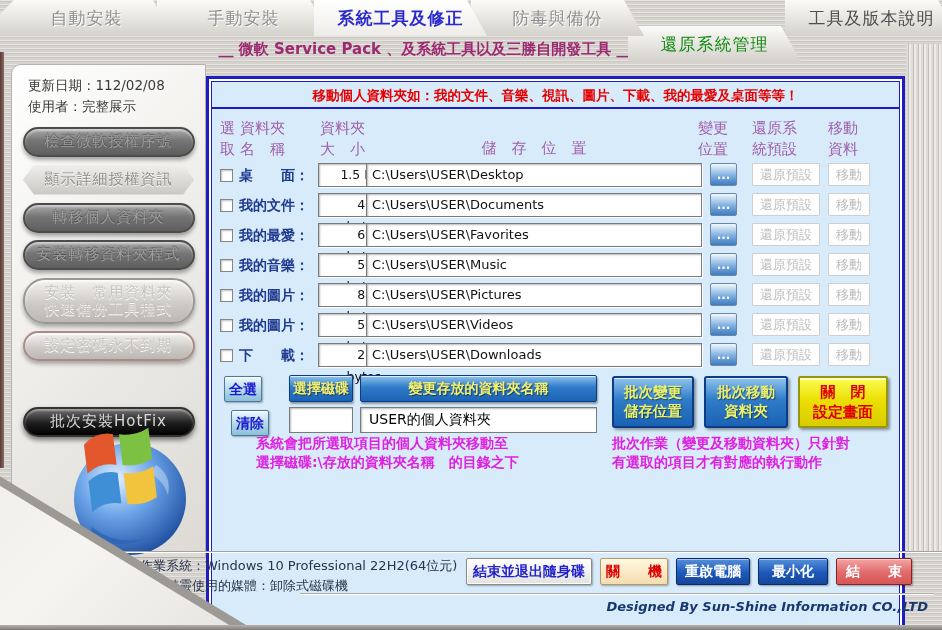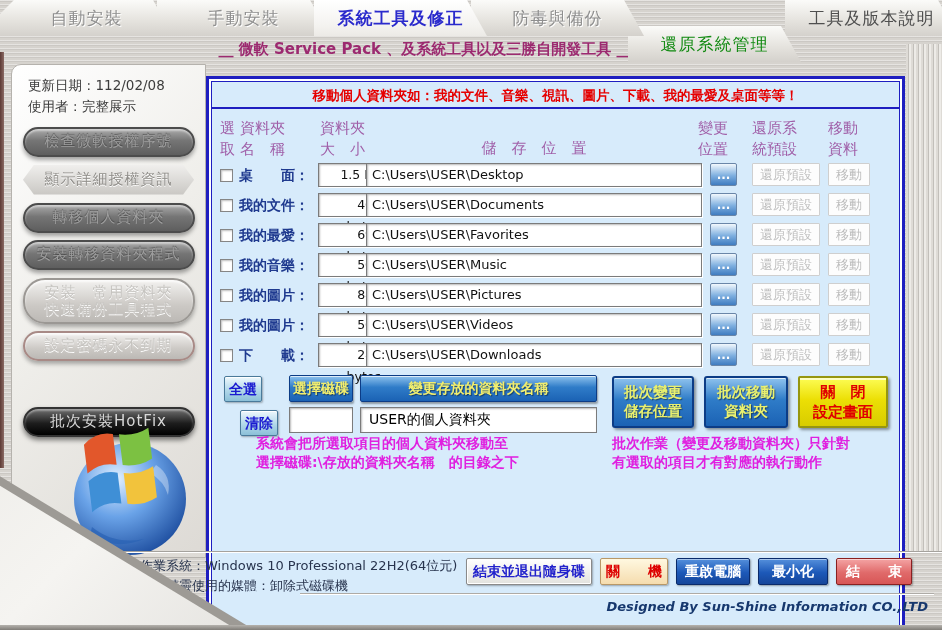--- a/index.html
+++ b/index.html
@@ -312,21 +312,21 @@
         <input type="checkbox" class="cb" style="">
         <div class="rlabel">下　　載：</div>
         <div class="rsize sunken">282 bytes</div>
         <div class="rpath sunken">C:\Users\USER\Downloads</div>
         <button class="rbrowse">...</button>
         <button class="rdis rrestore">還原預設</button>
         <button class="rdis rmove">移動</button>
       </div>
 
       <button class="smallbtn" style="left:12px; top:294px">全選</button>
-      <button class="smallbtn" style="left:28px; top:328px">清除</button>
+      <button class="smallbtn" style="left:19px; top:328px">清除</button>
       <button class="bluebtn" style="left:77px; top:293px; width:64px">選擇磁碟</button>
       <button class="bluebtn" style="left:148px; top:293px; width:237px">變更存放的資料夾名稱</button>
       <input class="c-input" style="left: 77px; top: 325px; width: 64px;" value="">
       <input class="c-input" style="left: 148px; top: 325px; width: 237px;" value="USER的個人資料夾">
 
       <button class="bigblue" style="left:400px; width:82px">
         <span>批次變更</span>
         <span>儲存位置</span>
       </button>
       <button class="bigblue" style="left:492px; width:84px">

